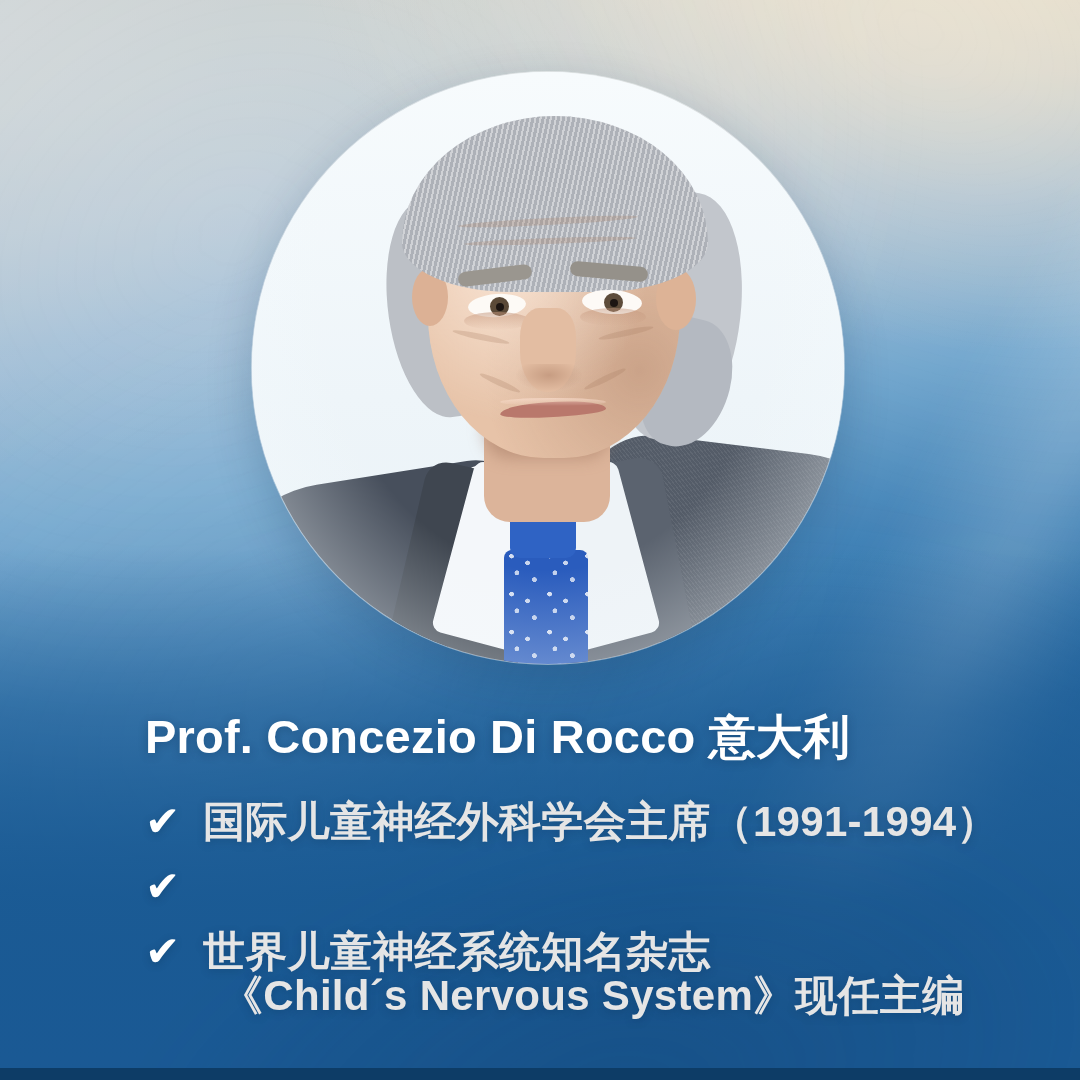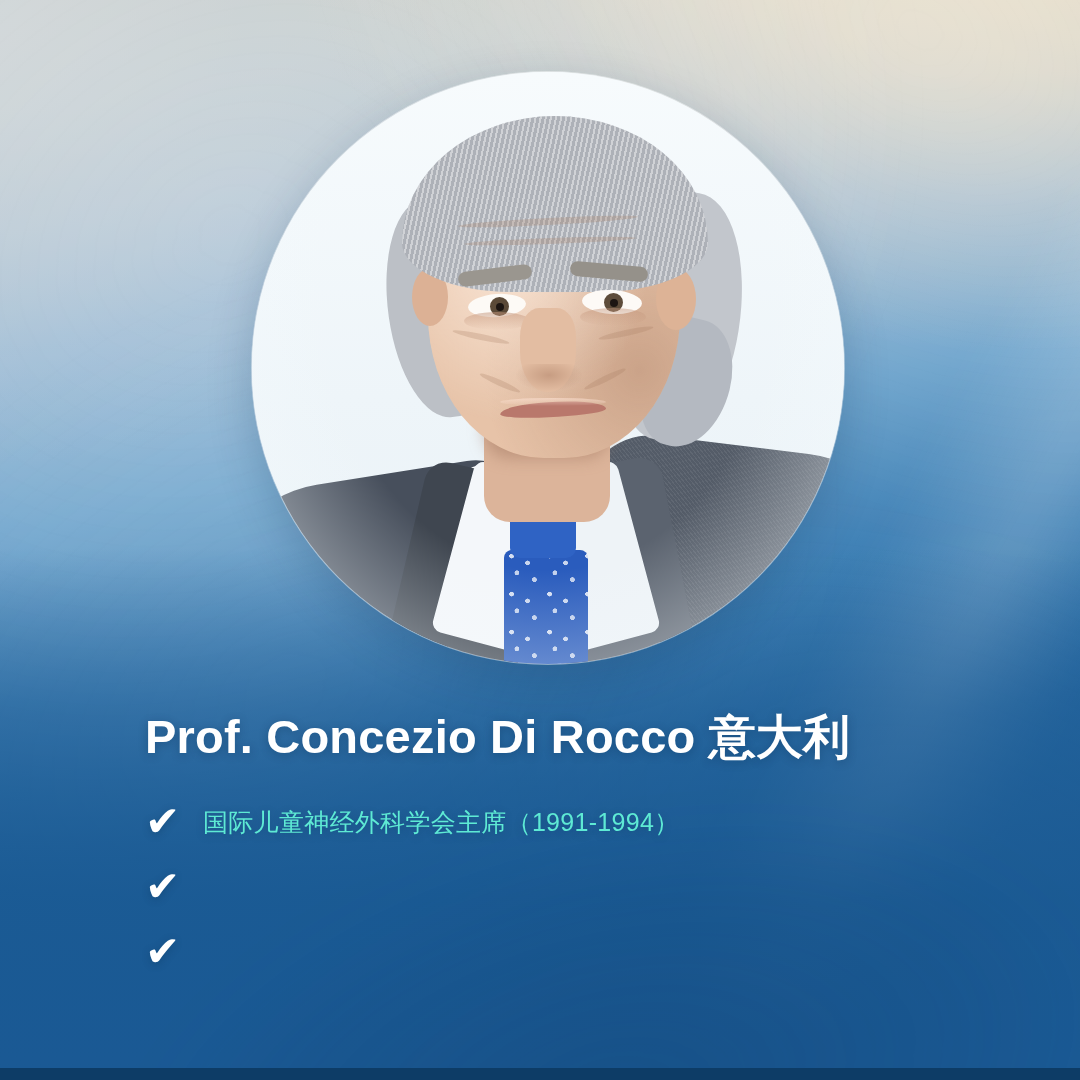--- a/index.html
+++ b/index.html
@@ -158,21 +158,21 @@
     white-space:nowrap;text-shadow:0 2px 10px rgba(6,38,70,.30);
   }
   #bullets{position:absolute;left:145px;top:800px;width:880px;}
   .bullet{display:flex;align-items:flex-start;margin-bottom:21px;}
   .check{
     width:58px;flex:0 0 58px;color:#ffffff;font-size:42px;line-height:44px;
     font-weight:bold;text-align:left;
     text-shadow:0 2px 8px rgba(6,38,70,.28);
   }
   .btext{
-    color:#5eead4;font-size:25px;line-height:44px;font-weight:400;
+    color:#e5e5e5;font-size:42px;line-height:44px;font-weight:700;
     letter-spacing:.3px;text-shadow:0 2px 8px rgba(6,38,70,.26);
   }
   .btext .l2{display:block;padding-left:18px;}
 </style>
 </head>
 <body>
 
 <div id="card">
 
   <div class="bg-base"></div>
@@ -240,16 +240,17 @@
       <span class="check">✔</span>
       <span class="btext"><span>国际儿童神经外科学会主席（1991-1994）</span></span>
     </div>
 
     <div class="bullet">
       <span class="check">✔</span>
     </div>
 
     <div class="bullet">
       <span class="check">✔</span>
+      <span class="btext"><span>世界儿童神经系统知名杂志</span><span class="l2">《Child´s Nervous System》现任主编</span></span>
     </div>
 
   </div>
 </div>
 
 </body></html>

